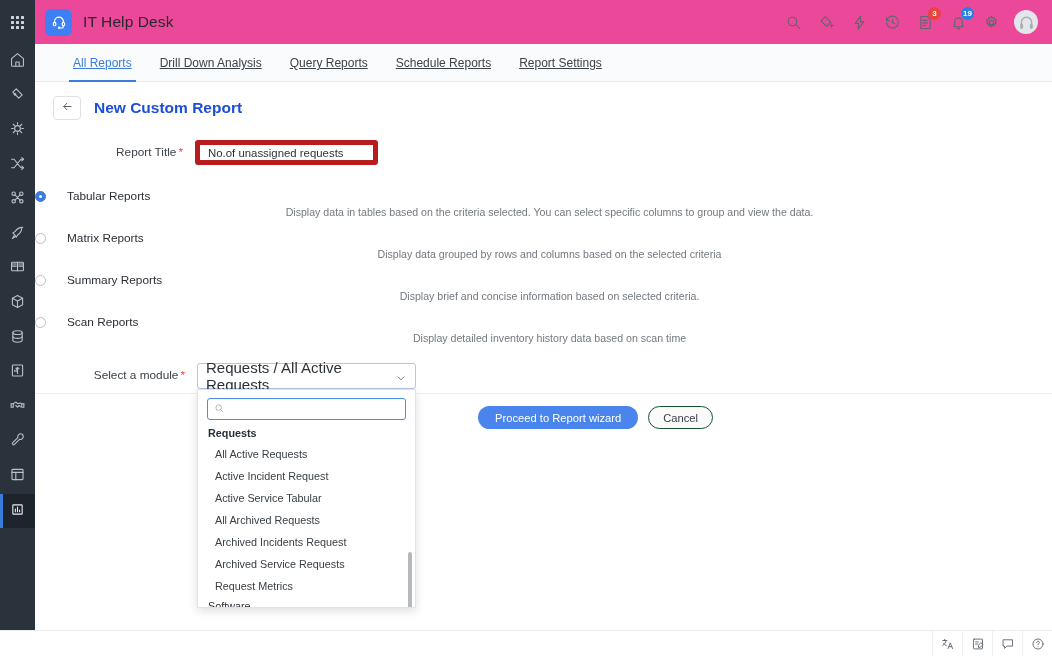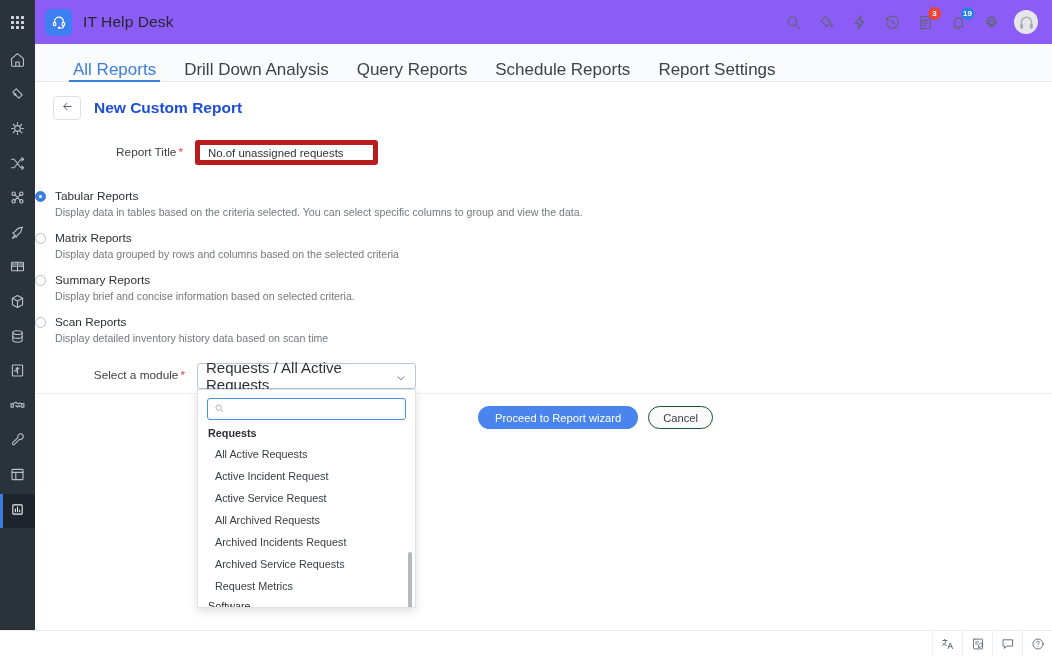--- a/index.html
+++ b/index.html
@@ -32,21 +32,21 @@
   .rail-item.selected { background: #1d242c; }
   .rail-item.selected::before {
     content: ""; position: absolute; left: 0; top: 0; bottom: 0;
     width: 3px; background: #3b7ddd;
   }
   .rail-item.selected svg { stroke: #e8ebee; }
 
   
   #top-header {
     position: absolute; left: 35px; top: 0; right: 0; height: 44px;
-    background: #8b5cf6; display: flex; align-items: center;
+    background: #ec4899; display: flex; align-items: center;
   }
   #brand { display: flex; align-items: center; margin-left: 10px; }
   #brand-logo {
     width: 27px; height: 27px; border-radius: 6px;
     background: #3f7ff4; display: flex; align-items: center; justify-content: center;
   }
   #brand-logo svg { stroke: #ffffff; fill: none; stroke-width: 1.5; }
   #brand-title { margin-left: 11px; font-size: 15.5px; color: #25282b; letter-spacing: .1px; }
   #header-actions { margin-left: auto; display: flex; align-items: center; gap: 13px; margin-right: 14px; }
   .hicon { width: 20px; height: 20px; position: relative; cursor: pointer;
@@ -67,22 +67,22 @@
   }
   #avatar svg { stroke: #a9aeb5; fill: none; stroke-width: 1.6; }
 
   
   #tab-bar {
     position: absolute; left: 35px; top: 44px; right: 0; height: 38px;
     background: #fafbfc; border-bottom: 1px solid #e6e8ea;
     display: flex; align-items: flex-end; padding-left: 24px;
   }
   .tab {
-    font-size: 17px; color: #3c4349; padding: 0 14px 1px;
-    cursor: pointer; position: relative; white-space: nowrap;
+    font-size: 12px; color: #3c4349; padding: 0 14px 11px;
+    cursor: pointer; position: relative; white-space: nowrap; text-decoration: underline;
   }
   .tab.active { color: #3b7ddd; }
   .tab.active::after {
     content: ""; position: absolute; left: 10px; right: 10px; bottom: -1px;
     height: 2px; background: #3b7ddd;
   }
 
   
   #page {
     position: absolute; left: 35px; top: 82px; right: 0; bottom: 26px;
@@ -106,33 +106,33 @@
 
   #report-title-input {
     width: 183px; height: 25px; border: 5px solid #b91c1c; border-radius: 3px;
     font-size: 11.4px; color: #2d3238; padding: 0 8px;
     font-family: "Liberation Sans", sans-serif; background: #fff;
   }
 
   
   .radio-group { margin-top: 3px; }
   .radio-item { margin-bottom: 13px; }
-  .radio-line { display: flex; align-items: center; }
+  .radio-line { display: flex; align-items: center; gap: 12px; }
   .radio-dot {
     width: 11px; height: 11px; border-radius: 50%;
     border: 1px solid #b9bfc6; background: #fff; margin-right: 9px; flex: none; cursor: pointer;
     position: relative;
   }
   .radio-dot.checked { border: 1px solid #3b7ddd; background: #3b7ddd; }
   .radio-dot.checked::after {
     content: ""; position: absolute; left: 3px; top: 3px;
     width: 3px; height: 3px; border-radius: 50%; background: #fff;
   }
   .radio-title { font-size: 11.8px; color: #2a2f35; cursor: pointer; }
-  .radio-desc { font-size: 10.6px; color: #73797f; margin-left: 20px; margin-top: 3px; }
+  .radio-desc { font-size: 10.6px; color: #73797f; margin-left: 12px; margin-top: 3px; text-align: center; }
 
   
   #module-wrap { position: relative; width: 219px; }
   #module-select {
     width: 219px; height: 26px; border: 1px solid #b3c6e4; border-radius: 3px;
     display: flex; align-items: center; padding: 0 8px; background: #fff; cursor: pointer;
   }
   #module-value { font-size: 15px; color: #2d3238; flex: 1; }
   #module-chevron { width: 12px; height: 12px; }
   #module-chevron svg { stroke: #5f666e; fill: none; stroke-width: 1.5; stroke-linecap: round; stroke-linejoin: round; }
@@ -491,21 +491,21 @@
                   </svg>
               </span>
               <input id="dd-search-input" type="text" autofocus="" placeholder="" style="">
             </div>
           </div>
 
           <div id="dd-list">
             <div class="dd-group">Requests</div>
             <div class="dd-option">All Active Requests</div>
             <div class="dd-option">Active Incident Request</div>
-            <div class="dd-option">Active Service Request</div>
+            <div class="dd-option">Active Service Tabular</div>
             <div class="dd-option">All Archived Requests</div>
             <div class="dd-option">Archived Incidents Request</div>
             <div class="dd-option">Archived Service Requests</div>
             <div class="dd-option">Request Metrics</div>
             <div class="dd-group" style="font-weight:normal;">Software</div>
             <div id="dd-scrollbar"></div>
           </div>
         </div>
       </div>
     </div>

